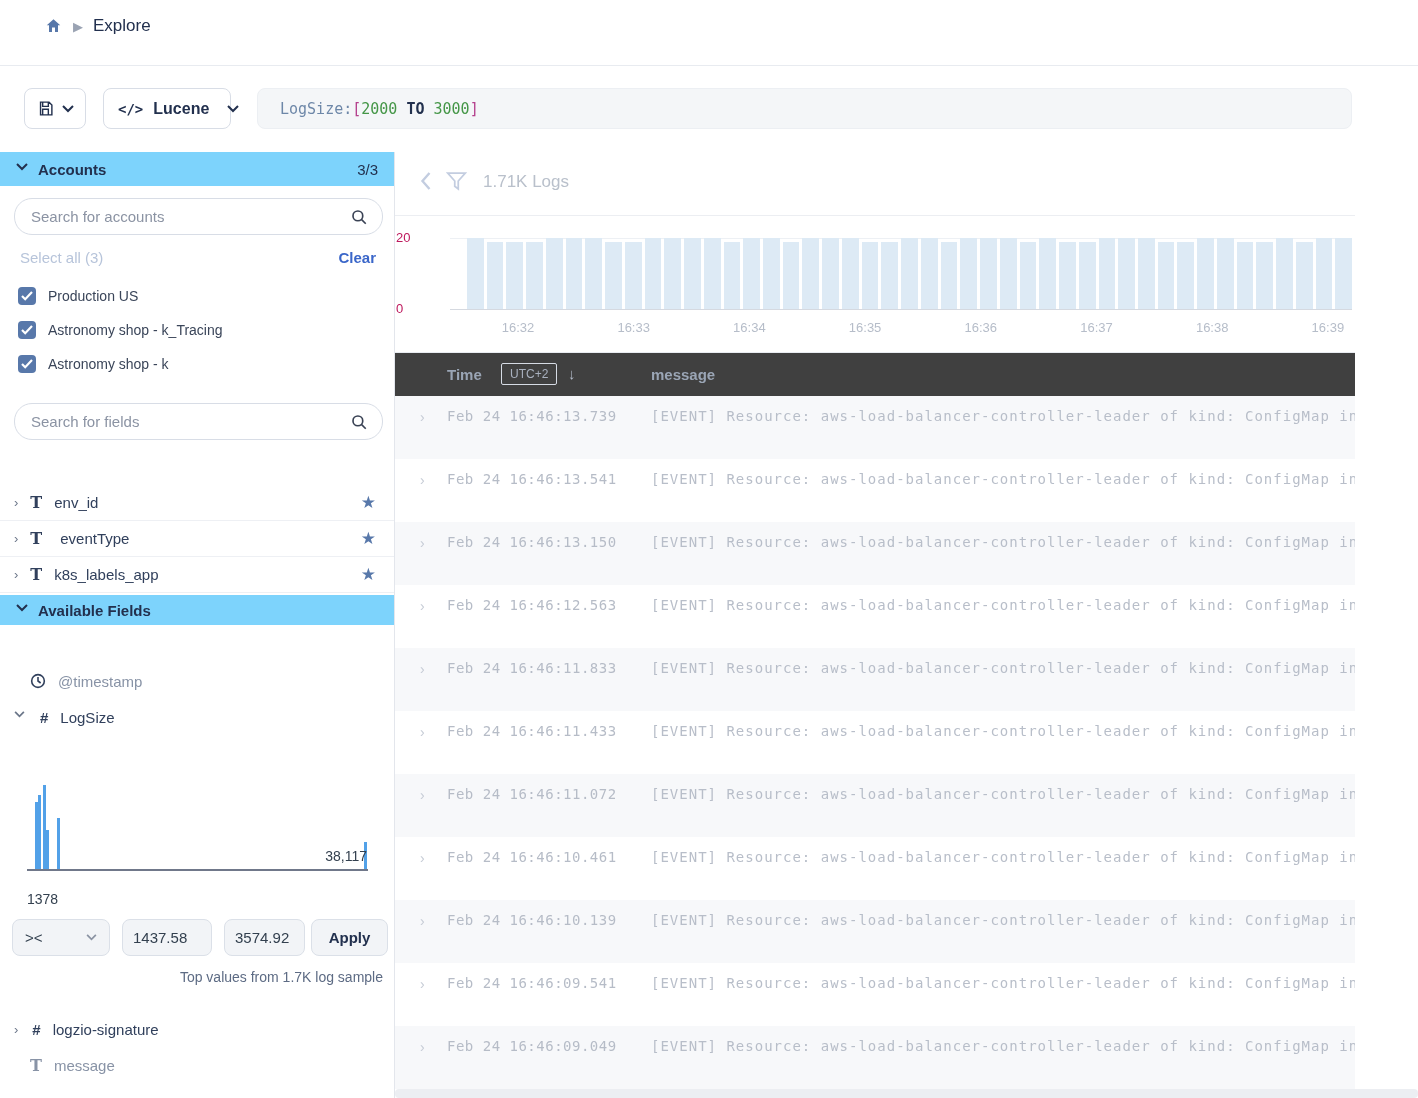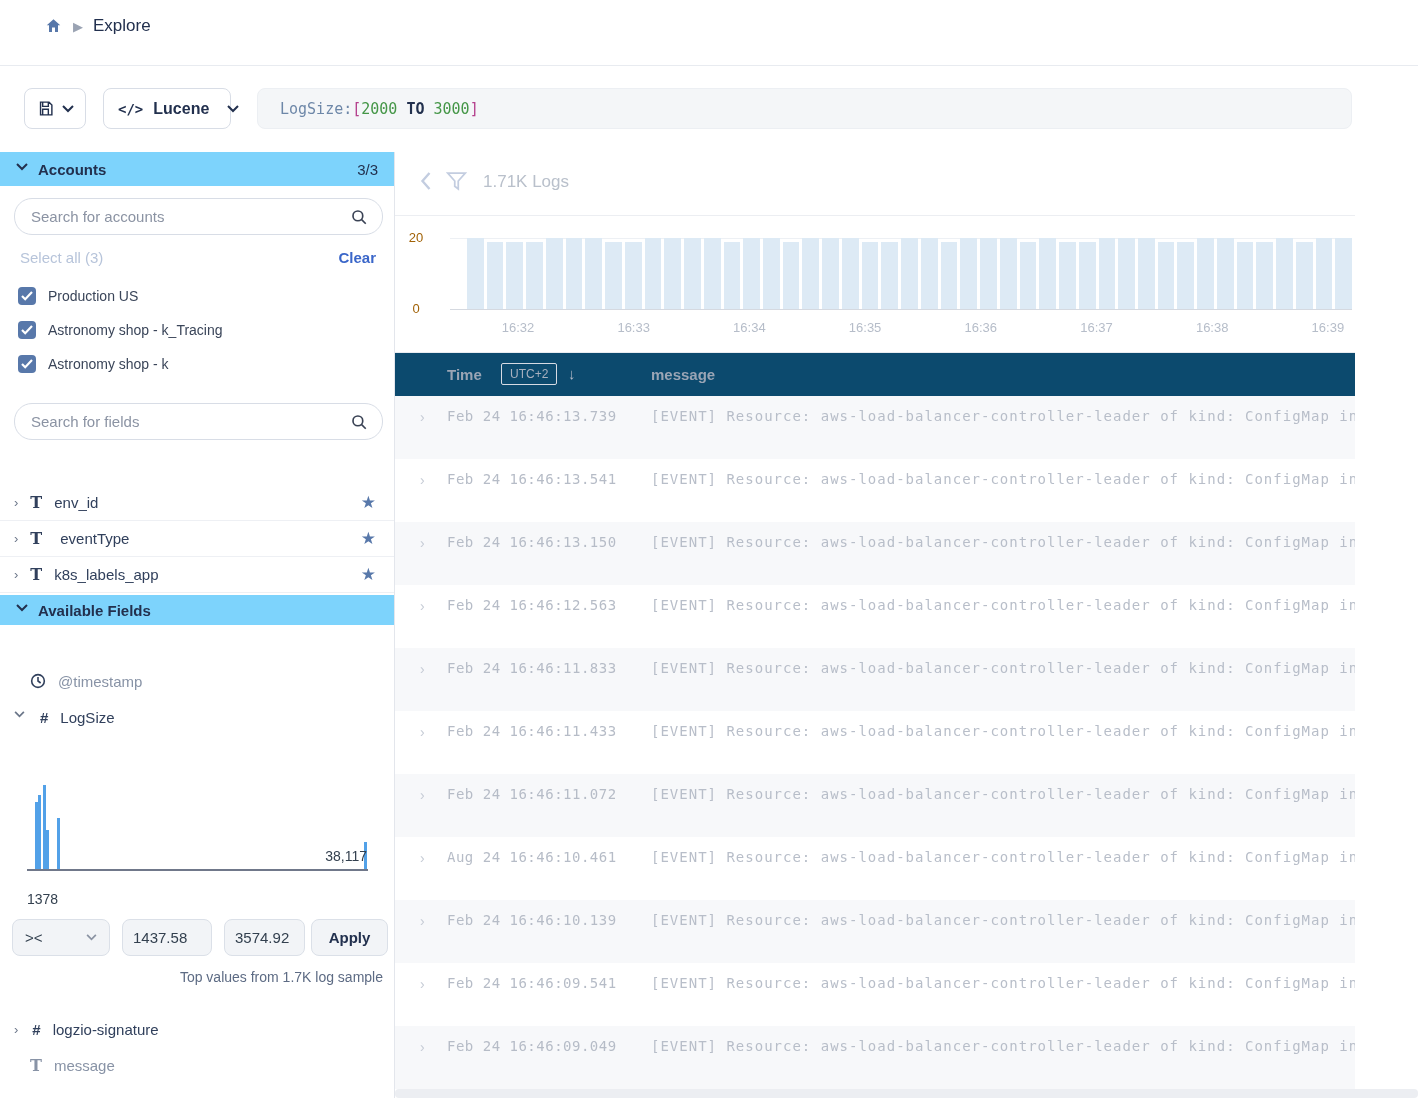--- a/index.html
+++ b/index.html
@@ -63,29 +63,29 @@
   .op-select { left:12px; width:98px; padding:0 12px; justify-content:space-between; }
   .range-input { overflow:hidden; padding:0 10px; white-space:nowrap; }
   .apply-btn { left:311px; width:77px; justify-content:center; font-weight:bold; color:#22304e; }
   .sample-note { top:969px; right:calc(100% - 383px); color:#5d6b84; font-size:14px; white-space:nowrap; }
 
   
   .main-header-icons { left:419px; top:171px; display:flex; align-items:center; gap:14px; }
   .logs-count { left:483px; top:172px; color:#b9c0cb; font-size:17px; }
   .main-header-border { left:395px; top:215px; width:960px; height:1px; background:#eceef2; }
 
-  .y-tick { width:40px; text-align:center; color:#a16207; font-size:13px; }
+  .y-tick { width:40px; text-align:left; color:#be185d; font-size:13px; }
   .gridline { left:450px; width:902px; height:1px; background:#edf0f4; }
   .baseline { left:450px; top:309px; width:902px; height:1px; background:#d5d9e0; }
   .bars { left:467px; top:238px; width:885px; height:71px; display:flex; align-items:flex-end; gap:3px; }
   .bar { flex:1; background:#ddeaf5; }
   .x-tick { position:absolute; top:320px; transform:translateX(-50%); color:#b6bdc9; font-size:13px; }
 
   .table-header { left:395px; top:352px; width:960px; height:44px; border-top:1px solid #e9ecf1;
-    background:#0c4a6e; }
+    background:#404040; }
   .th-label { color:#9aa5b5; font-size:15px; font-weight:bold; }
   .tz-badge { border:1px solid #d6dbe4; border-radius:2px; color:#a9b1bf; font-size:12px;
     padding:3px 8px; }
   .sort-arrow { color:#aeb6c4; font-size:15px; }
 
   .log-rows { left:395px; top:396px; width:960px; }
   .log-row { position:relative; height:63px; overflow:hidden; white-space:nowrap; }
   .log-row.alt { background:#f7f8fa; }
   .row-expand { position:absolute; left:25px; top:13px; color:#c6ccd6; font-size:14px; }
   .row-time { position:absolute; left:52px; top:12px; color:#b6bcc7;
@@ -407,21 +407,21 @@
         <span class="row-time">Feb 24 16:46:11.433</span>
         <span class="row-msg">[EVENT] Resource: aws-load-balancer-controller-leader of kind: ConfigMap in</span>
       </div>
     <div class="log-row alt">
         <span class="row-expand">›</span>
         <span class="row-time">Feb 24 16:46:11.072</span>
         <span class="row-msg">[EVENT] Resource: aws-load-balancer-controller-leader of kind: ConfigMap in</span>
       </div>
     <div class="log-row">
         <span class="row-expand">›</span>
-        <span class="row-time">Aug 24 16:46:10.461</span>
+        <span class="row-time">Feb 24 16:46:10.461</span>
         <span class="row-msg">[EVENT] Resource: aws-load-balancer-controller-leader of kind: ConfigMap in</span>
       </div>
     <div class="log-row alt">
         <span class="row-expand">›</span>
         <span class="row-time">Feb 24 16:46:10.139</span>
         <span class="row-msg">[EVENT] Resource: aws-load-balancer-controller-leader of kind: ConfigMap in</span>
       </div>
     <div class="log-row">
         <span class="row-expand">›</span>
         <span class="row-time">Feb 24 16:46:09.541</span>

